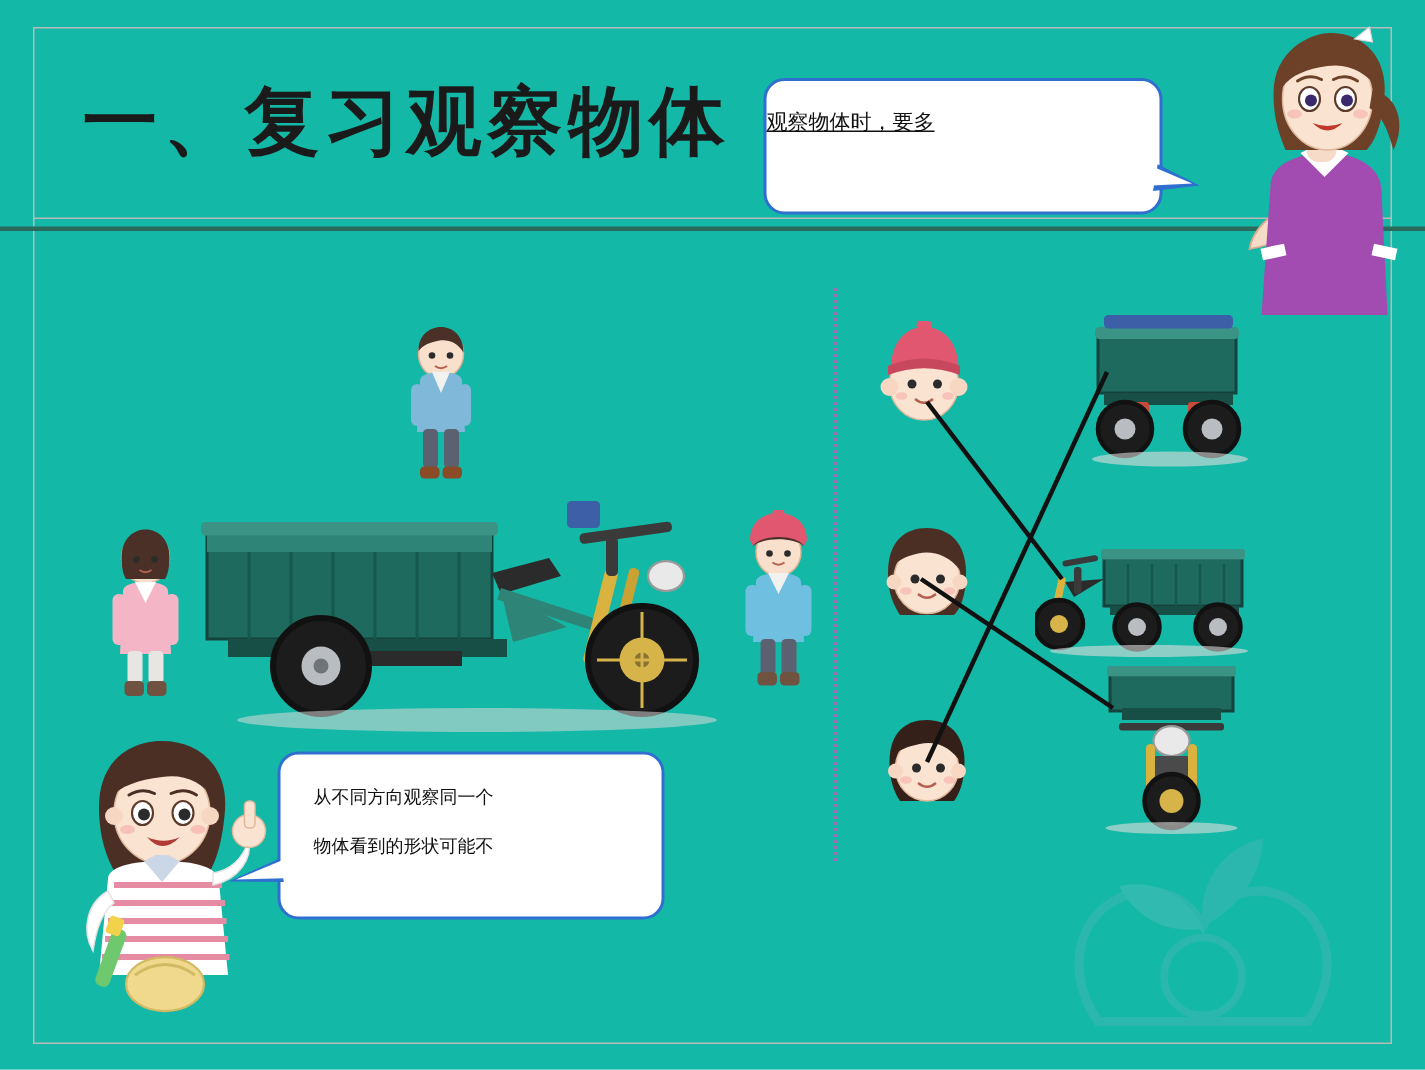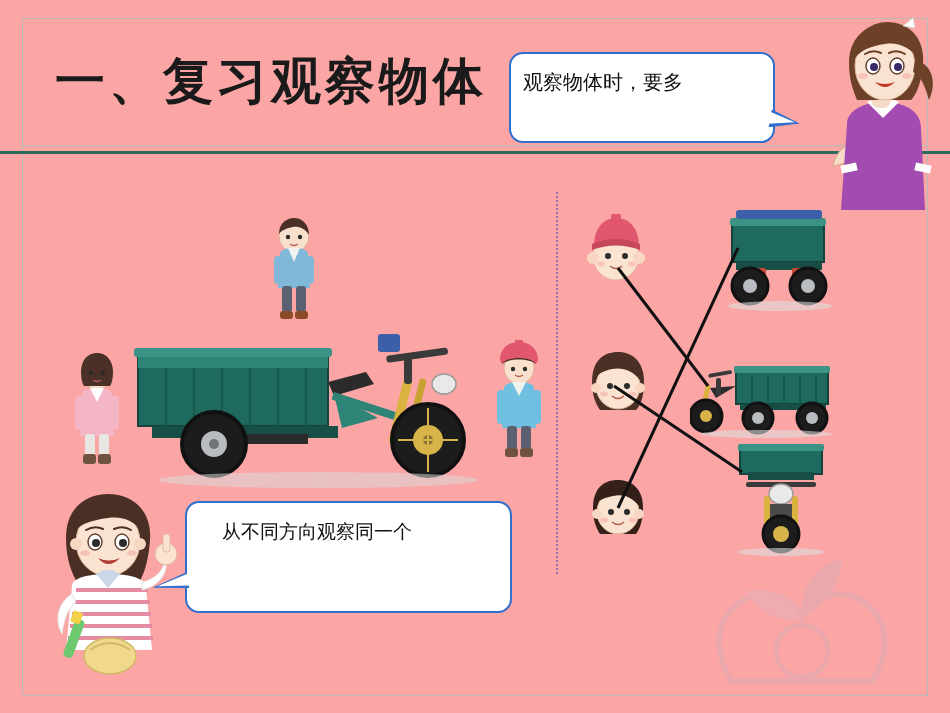--- a/index.html
+++ b/index.html
@@ -10,21 +10,21 @@
     width: 950px;
     height: 713px;
     background: #ffffff;
     font-family: "Liberation Sans", sans-serif;
     overflow: hidden;
   }
   .slide {
     position: relative;
     width: 950px;
     height: 713px;
-    background: #fca5a5;
+    background: #14b8a6;
     box-sizing: border-box;
   }
   
   .frame {
     position: absolute;
     left: 22px;
     top: 18px;
     width: 906px;
     height: 678px;
     border: 1px solid #b9b9b9;
@@ -71,31 +71,32 @@
     font-family: "DejaVu Sans", sans-serif;
   }
   .bubble .line {
     white-space: nowrap;
   }
   #bubble-top {
     left: 509px;
     top: 52px;
     width: 266px;
     height: 91px;
-    padding: 12px 14px 0 12px;
-    font-size: 20px;
+    padding: 12px 14px 0 0;
+    font-size: 14px;
     line-height: 32px;
+    text-decoration: underline;
   }
   #bubble-bottom {
     left: 185px;
     top: 501px;
-    width: 327px;
+    width: 258px;
     height: 112px;
-    padding: 12px 10px 0 35px;
-    font-size: 19px;
+    padding: 12px 10px 0 22px;
+    font-size: 12px;
     line-height: 33px;
   }
   
   .tail-top-outer {
     position: absolute;
     left: 770px;
     top: 112px;
     width: 0;
     height: 0;
     border-top: 9px solid transparent;
@@ -365,20 +366,21 @@
     <path d="M34,104 C20,112 16,130 24,144 C26,130 30,118 38,112 Z" fill="#ffffff" stroke="#e3e3e3" stroke-width="1"></path>
     <rect x="38" y="128" width="10" height="40" rx="4" transform="rotate(20 38 128)" fill="#6ec86e"></rect>
     <rect x="36" y="120" width="10" height="12" rx="2" transform="rotate(20 36 120)" fill="#f2d14b"></rect>
 
     <ellipse cx="72" cy="166" rx="26" ry="18" fill="#f0d98c" stroke="#d2b964" stroke-width="1.5"></ellipse>
     <path d="M52,160 q20,-14 40,0" stroke="#d2b964" stroke-width="2" fill="none"></path>
   </svg>
 
   <div class="bubble" id="bubble-bottom">
     <div class="line">从不同方向观察同一个</div>
+    <div class="line">物体看到的形状可能不</div>
   </div>
   <div class="tail-bot-outer"></div>
   <div class="tail-bot-inner"></div>
 
   <div class="divider"></div>
 
   <svg class="art" style="left:580px; top:214px;" width="72" height="72" viewBox="0 0 72 72">
     <ellipse cx="36" cy="42" rx="23" ry="24" fill="#fbe3d2" stroke="#e0b99c" stroke-width="1"></ellipse>
     <circle cx="13" cy="44" r="6" fill="#f8d7c2"></circle>
     <circle cx="59" cy="44" r="6" fill="#f8d7c2"></circle>

